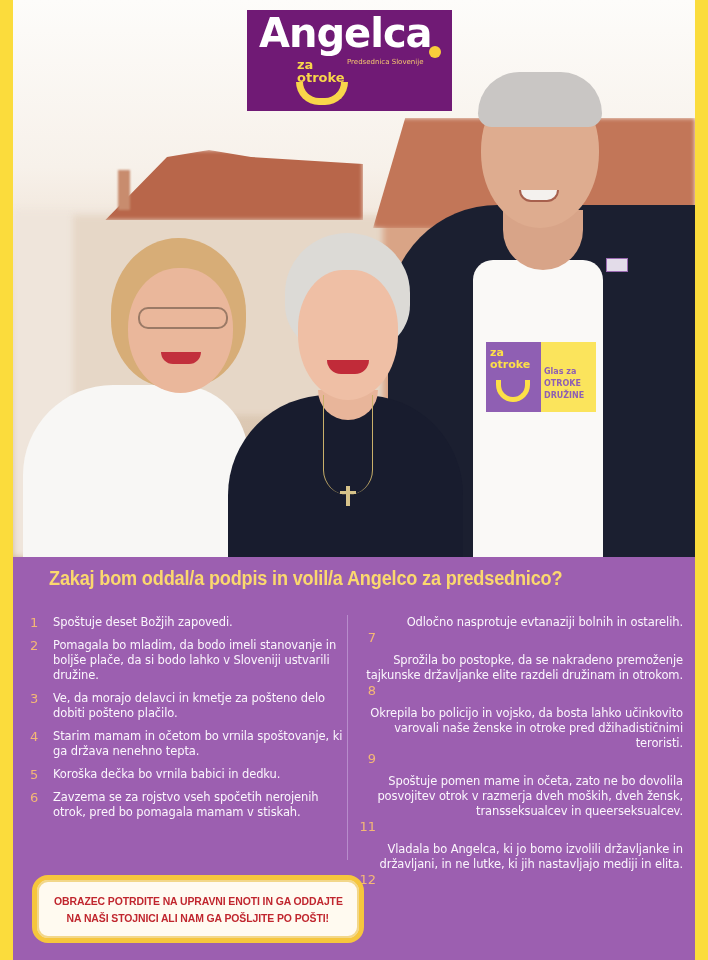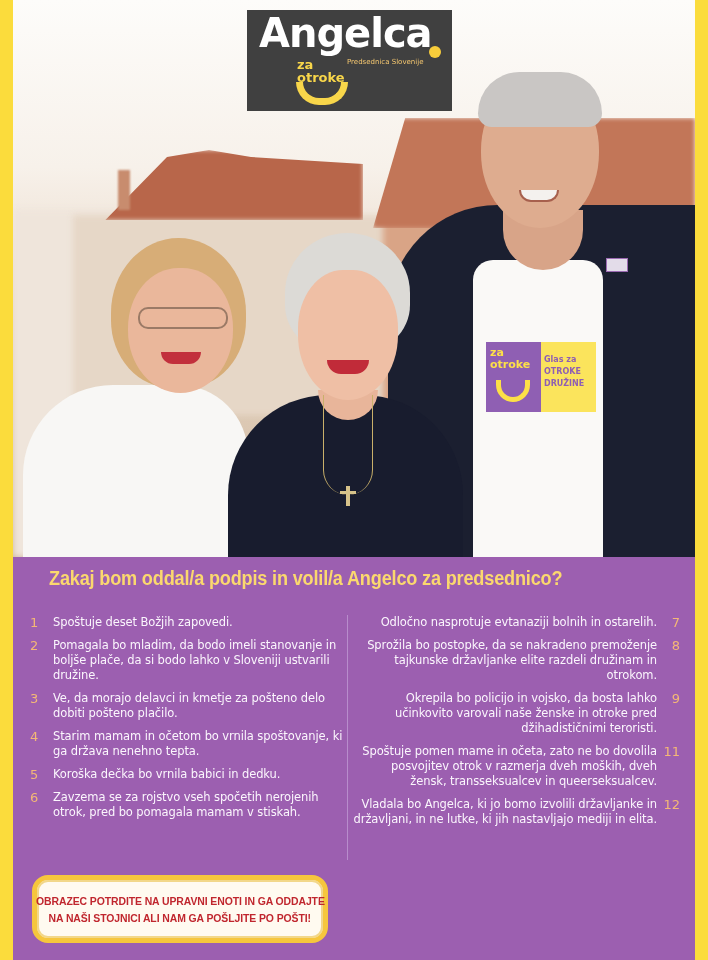--- a/index.html
+++ b/index.html
@@ -43,48 +43,48 @@
     .neck-m { left: 490px; top: 210px; width: 80px; height: 60px; background: #d8a488; border-radius: 0 0 40px 40px; }
     .head-m { left: 468px; top: 78px; width: 118px; height: 150px; background: #deac8f; border-radius: 48% 48% 50% 50%; }
     .hair-m { left: 465px; top: 72px; width: 124px; height: 55px; background: #c9c6c4; border-radius: 60px 60px 20px 20px; }
     .smile-m { left: 506px; top: 190px; width: 40px; height: 12px; background: #f4f1ee; border-radius: 0 0 20px 20px; border: 2px solid #a7604d; border-top: none; }
     .pin { left: 593px; top: 258px; width: 22px; height: 14px; background: #e3dce9; border: 1px solid #9b6ab2; }
 
     
     .shirt-logo { position: absolute; left: 473px; top: 342px; width: 110px; height: 70px; display: flex; }
     .shirt-logo .purple { width: 55px; height: 70px; background: #8f5fb3; color: #fde047; font: bold 11px "DejaVu Sans", sans-serif; padding: 5px 4px; line-height: 12px; position: relative; }
     .shirt-logo .purple .mini-smile { position: absolute; left: 10px; top: 38px; width: 34px; height: 22px; border: 5px solid #fde047; border-top: none; border-radius: 0 0 20px 20px; }
-    .shirt-logo .yellow { width: 55px; height: 70px; background: #fbe45c; color: #8f5fb3; font: bold 8px "DejaVu Sans", sans-serif; padding: 12px 3px; line-height: 12px; overflow: hidden; white-space: nowrap; }
-
-    
-    .logo { position: absolute; left: 234px; top: 10px; width: 205px; height: 101px; background: #404040; }
+    .shirt-logo .yellow { width: 55px; height: 70px; background: #fbe45c; color: #8f5fb3; font: bold 8px "DejaVu Sans", sans-serif; padding: 24px 3px; line-height: 12px; overflow: hidden; white-space: nowrap; }
+
+    
+    .logo { position: absolute; left: 234px; top: 10px; width: 205px; height: 101px; background: #701a75; }
     .logo-name { position: absolute; left: 12px; top: 0px; color: #ffffff; font: bold 40px "DejaVu Sans", sans-serif; letter-spacing: -1px; }
     .logo-dot { position: absolute; left: 182px; top: 36px; width: 12px; height: 12px; border-radius: 50%; background: #f8cd3b; }
     .logo-sub { position: absolute; left: 100px; top: 48px; color: #f6c870; font: 7px "DejaVu Sans", sans-serif; text-align: right; }
     .logo-za { position: absolute; left: 50px; top: 48px; color: #f8d64a; font: bold 13px "DejaVu Sans", sans-serif; line-height: 13px; }
     .logo-smile { position: absolute; left: 49px; top: 72px; width: 52px; height: 23px; border: 7px solid #f8d64a; border-top: none; border-radius: 0 0 30px 30px; }
 
     
     .panel { position: absolute; left: 0; top: 557px; width: 682px; height: 403px; background: #9c5fb0; }
     .headline { position: absolute; left: 36px; top: 10px; color: #fbd86e; font: bold 19.5px "Liberation Sans", sans-serif; letter-spacing: -0.2px; white-space: nowrap; transform: scaleX(0.93); transform-origin: left; }
 
     .col-left { position: absolute; left: 10px; top: 58px; width: 325px; }
     .col-right { position: absolute; left: 340px; top: 58px; width: 330px; }
     .divider { position: absolute; left: 334px; top: 58px; width: 1px; height: 245px; background: #b88ccc; }
 
     .item { display: flex; margin-bottom: 8px; color: #fbf6fd; font: bold 11.5px "DejaVu Sans", sans-serif; line-height: 15px; }
     .item .num { color: #f4b876; font-weight: normal; font-size: 13px; flex: 0 0 auto; }
     .col-left .item .num { width: 30px; padding-left: 7px; }
     .col-left .item .txt { flex: 1; font-weight: normal; letter-spacing: -0.1px; }
-    .col-right .item { justify-content: flex-end; }
+    .col-right .item { justify-content: flex-end; flex-direction: column; }
     .col-right .item .txt { text-align: right; flex: 1; font-weight: normal; letter-spacing: -0.1px; }
     .col-right .item .num { width: 26px; text-align: right; padding-right: 3px; }
 
     
-    .cta { position: absolute; left: 19px; top: 318px; width: 296px; height: 68px; background: #fffaf0; border: 5px solid #f6c63d; border-radius: 16px; box-shadow: 0 0 0 2px #f2d78a inset; display: flex; flex-direction: column; align-items: center; justify-content: center; }
+    .cta { position: absolute; left: 19px; top: 318px; width: 332px; height: 68px; background: #fffaf0; border: 5px solid #f6c63d; border-radius: 16px; box-shadow: 0 0 0 2px #f2d78a inset; display: flex; flex-direction: column; align-items: center; justify-content: center; }
     .cta span { color: #c0262e; font: bold 11.6px "Liberation Sans", sans-serif; line-height: 17px; letter-spacing: -0.1px; white-space: nowrap; transform: scaleX(0.9); }
   </style>
 </head>
 <body>
 
 <div class="poster">
 
   <div class="photo">
     <div class="bldg wall-far-l"></div>
     <div class="bldg wall-l"></div>

